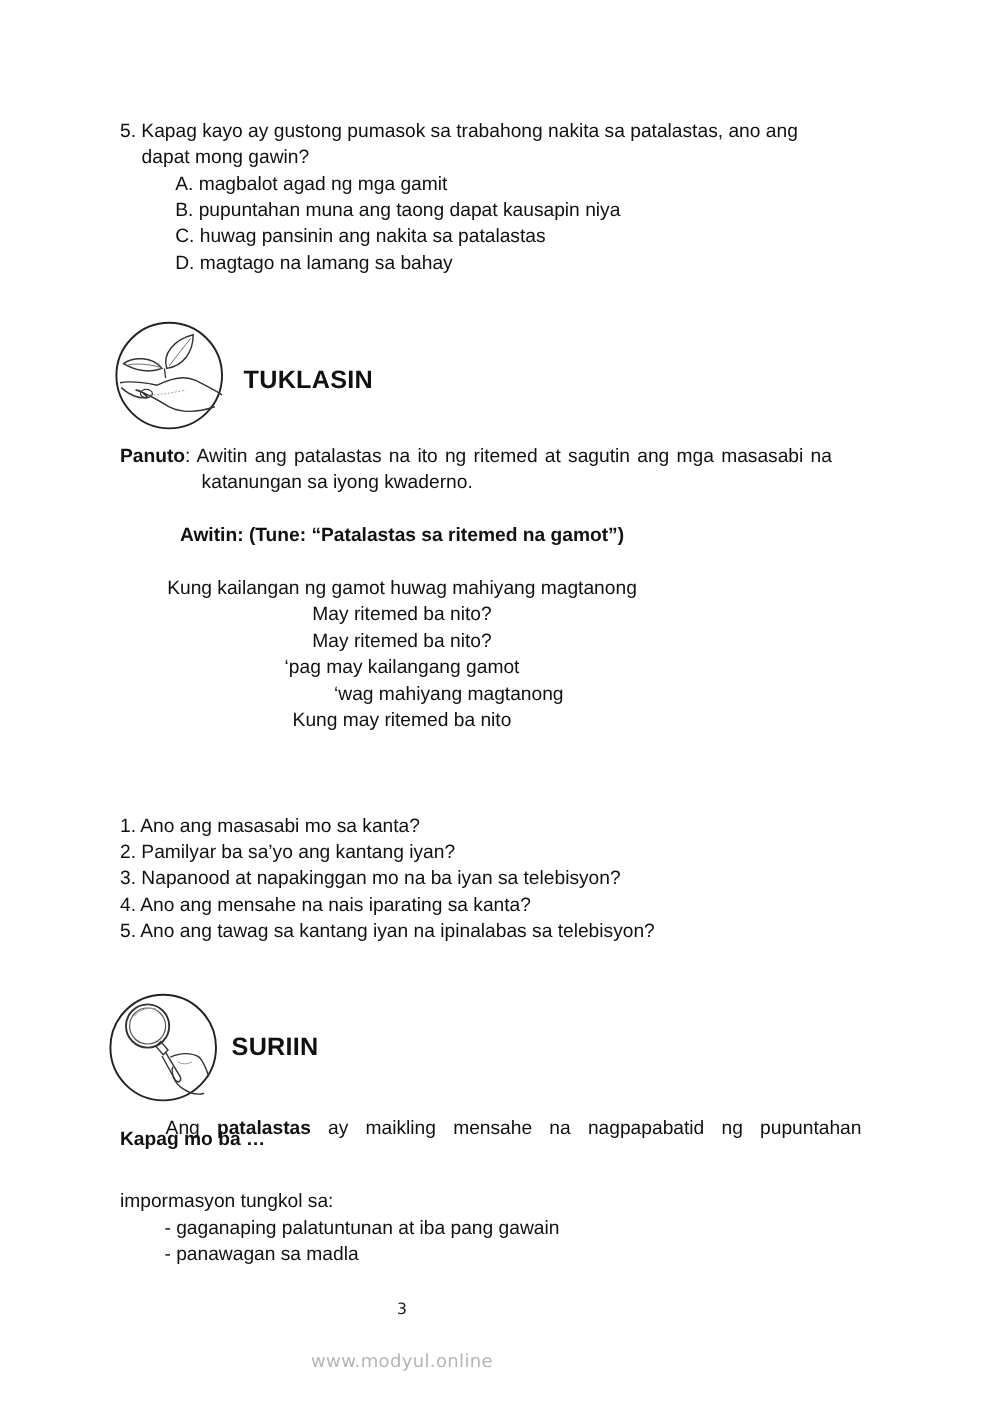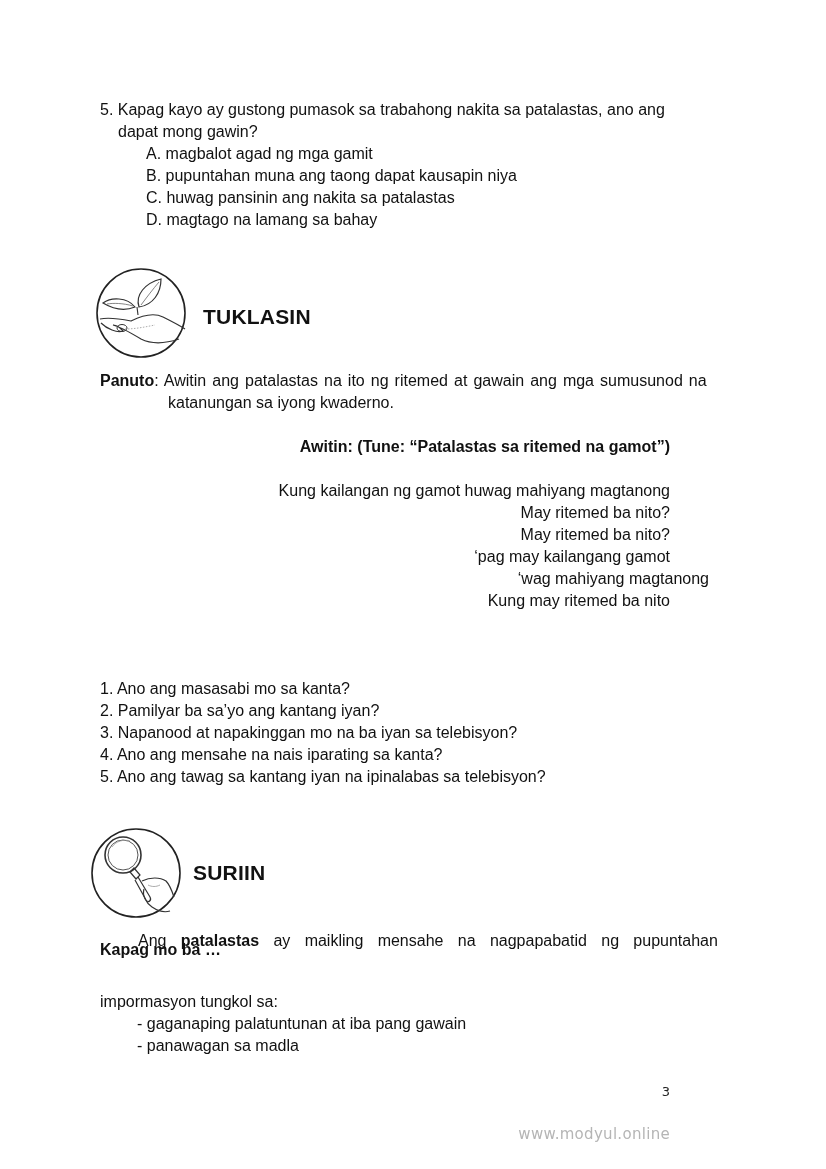--- a/index.html
+++ b/index.html
@@ -5,21 +5,21 @@
     html, body { margin: 0; padding: 0; background: #ffffff; }
     body {
       width: 826px; height: 1169px; position: relative; overflow: hidden;
       font-family: "Liberation Sans", sans-serif; color: #111111;
     }
     .page { position: absolute; left: 0; top: 0; width: 826px; height: 1169px; }
     .abs { position: absolute; white-space: nowrap; }
     .t16 { font-size: 16px; line-height: 22px; }
     .bold { font-weight: bold; }
     .heading { font-size: 21px; font-weight: bold; letter-spacing: 0.2px; text-align: center; }
-    .center { text-align: right; left: 0; width: 670px; }
+    .center { text-align: center; left: 0; width: 670px; }
     .icon-circle { position: absolute; }
     .justify-line { display: flex; justify-content: space-between; }
     .pagenum { font-family: "DejaVu Sans", sans-serif; font-size: 13px; color: #222; }
     .watermark { font-family: "DejaVu Sans", sans-serif; font-size: 15px; color: #b5b5b5; letter-spacing: 0.3px; }
   </style>
 </head>
 <body>
 
 <div class="page">
 
@@ -40,21 +40,21 @@
     <path d="M42 40 L43 48" stroke="#333" stroke-width="1.1"></path>
 
     <path d="M5 52 C14 50, 26 52, 36 54 C48 48, 60 46, 68 50 C76 54, 84 58, 90 62" fill="none" stroke="#333" stroke-width="1.2"></path>
     <path d="M6 56 C12 62, 22 66, 28 64 C24 60, 22 58, 18 58 C26 60, 36 66, 46 72 C58 78, 72 76, 84 72" fill="none" stroke="#333" stroke-width="1.2"></path>
     <ellipse cx="27" cy="61" rx="5" ry="3.5" fill="none" stroke="#333" stroke-width="1"></ellipse>
     <path d="M30 62 C40 62, 50 60, 60 58" fill="none" stroke="#888" stroke-width="0.7" stroke-dasharray="1.5 1.5"></path>
   </svg>
   <div class="abs heading" style="left:203px; top:305px;">TUKLASIN</div>
 
   <div class="abs t16" style="left:100px; top:370px;">
-    <span class="bold">Panuto</span><span style="word-spacing:1.6px;">: Awitin ang patalastas na ito ng ritemed at gawain ang mga sumusunod na</span>
+    <span class="bold">Panuto</span><span style="word-spacing:1.6px;">: Awitin ang patalastas na ito ng ritemed at sagutin ang mga masasabi na</span>
   </div>
   <div class="abs t16" style="left:168px; top:392px;">katanungan sa iyong kwaderno.</div>
 
   <div class="abs t16 bold center" style="top:436px;">Awitin: (Tune: “Patalastas sa ritemed na gamot”)</div>
 
   <div class="abs t16 center" style="top:480px;">Kung kailangan ng gamot huwag mahiyang magtanong</div>
   <div class="abs t16 center" style="top:502px;">May ritemed ba nito?</div>
   <div class="abs t16 center" style="top:524px;">May ritemed ba nito?</div>
   <div class="abs t16 center" style="top:546px;">‘pag may kailangang gamot</div>
   <div class="abs t16 center" style="top:568px;padding-left:39px;">‘wag mahiyang magtanong</div>

